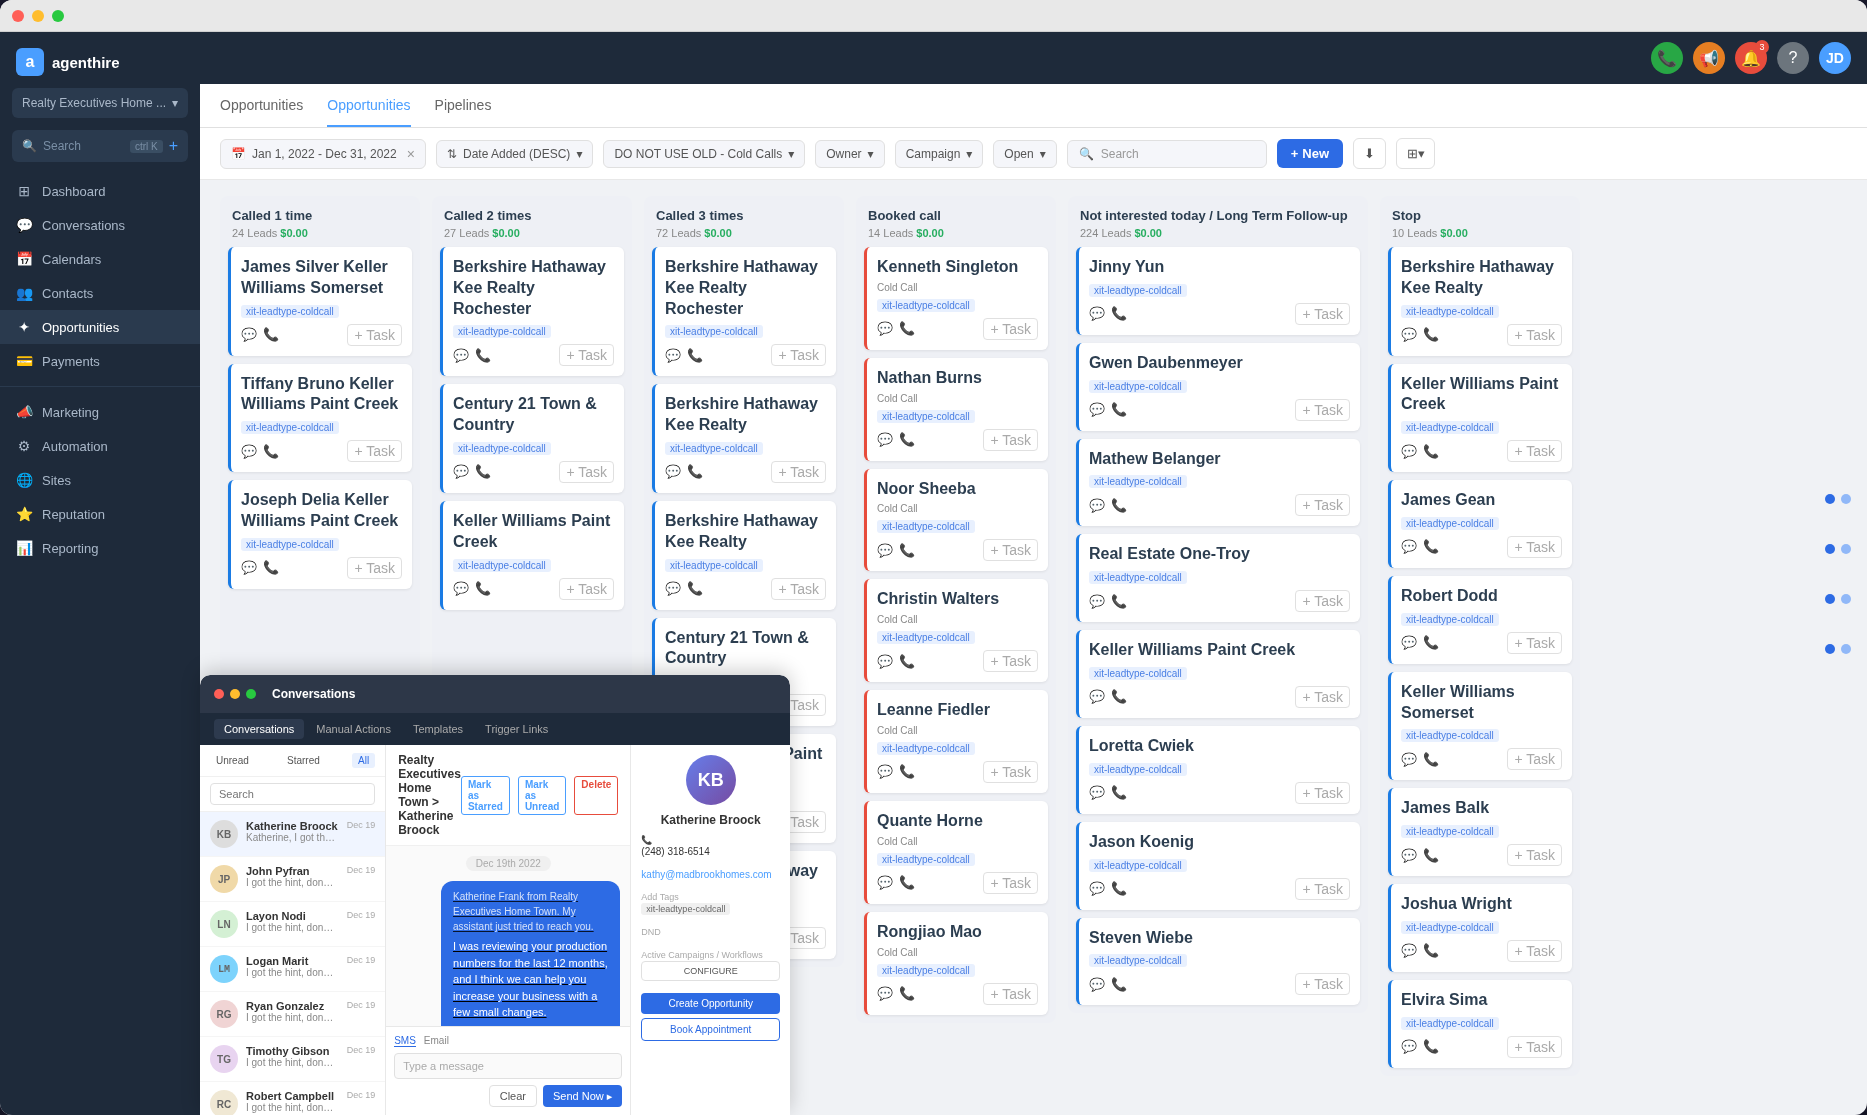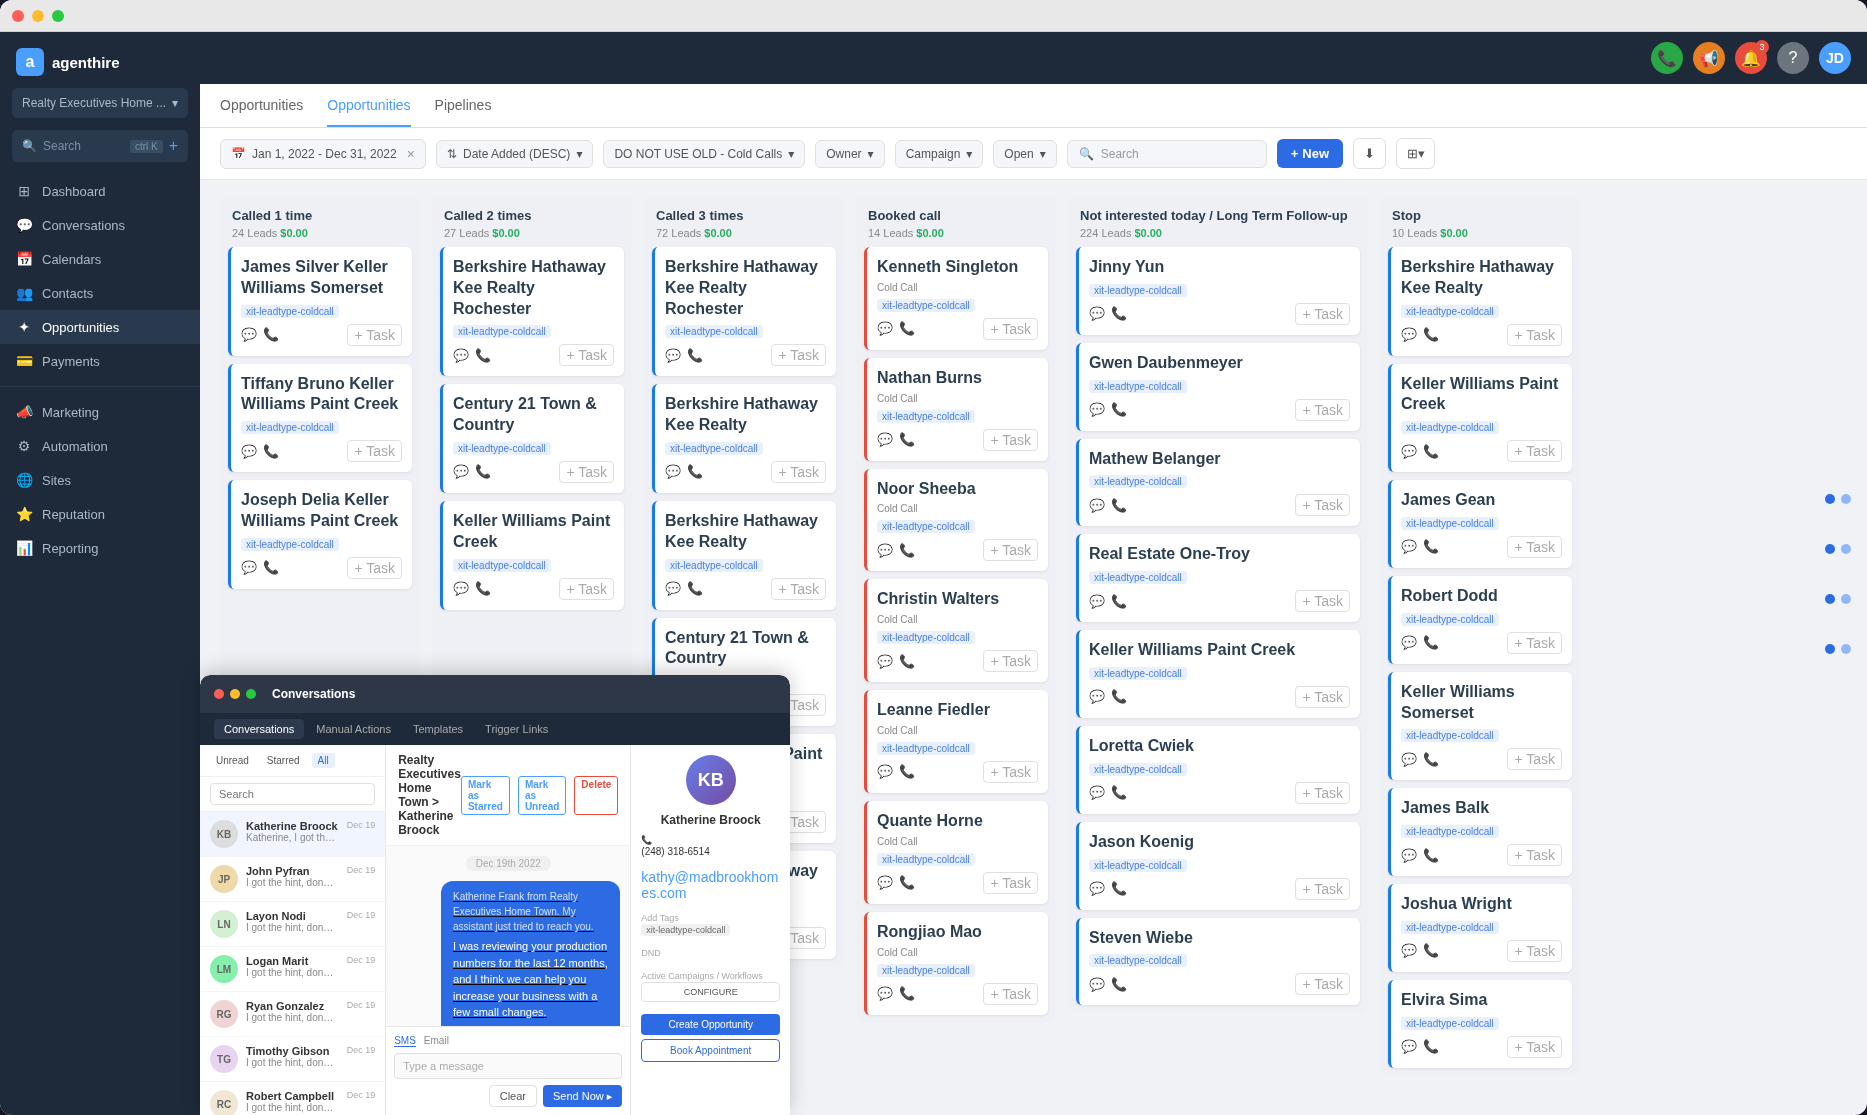--- a/index.html
+++ b/index.html
@@ -389,20 +389,21 @@
       flex-direction: column;
       font-size: 11px;
       overflow-y: auto;
     }
     .conv-list-header {
       padding: 8px 10px;
       display: flex;
       align-items: center;
       gap: 6px;
       border-bottom: 1px solid #f0f0f0;
+      justify-content: space-between;
     }
     .conv-filter-btn {
       font-size: 10px;
       padding: 2px 6px;
       border-radius: 3px;
       cursor: pointer;
       color: #555;
     }
     .conv-filter-btn.active { background: #e8f0fe; color: #2d6be4; }
     .conv-search {
@@ -1324,21 +1325,21 @@
           </div>
           <div class="conv-item">
             <div class="conv-avatar" style="background:#d4f0d4;">LN</div>
             <div class="conv-info">
               <div class="conv-name">Layon Nodi</div>
               <div class="conv-preview">I got the hint, done a...</div>
             </div>
             <div class="conv-time">Dec 19</div>
           </div>
           <div class="conv-item">
-            <div class="conv-avatar" style="background:#86efac;">LM</div>
+            <div class="conv-avatar" style="background:#7dd3fc;font-family:Liberation Mono, monospace;">LM</div>
             <div class="conv-info">
               <div class="conv-name">Logan Marit</div>
               <div class="conv-preview">I got the hint, done a...</div>
             </div>
             <div class="conv-time">Dec 19</div>
           </div>
           <div class="conv-item">
             <div class="conv-avatar" style="background:#f0d4d4;">RG</div>
             <div class="conv-info">
               <div class="conv-name">Ryan Gonzalez</div>
@@ -1400,21 +1401,21 @@
         </div>
 
         <div class="chat-right-panel">
           <div class="panel-avatar">KB</div>
           <div class="panel-name">Katherine Broock</div>
           <div class="panel-field">
             <div class="panel-field-label">📞</div>
             <div class="panel-field-val">(248) 318-6514</div>
           </div>
           <div class="panel-field">
-            <div class="panel-field-val" style="font-size:14px;color:#4a9eff;word-break:break-all;">kathy@madbrookhomes.com</div>
+            <div class="panel-field-val" style="font-size:10px;color:#4a9eff;word-break:break-all;">kathy@madbrookhomes.com</div>
           </div>
           <div class="panel-field">
             <div class="panel-field-label">Add Tags</div>
             <div class="panel-tag-container">
               <div class="panel-tag">xit-leadtype-coldcall</div>
             </div>
           </div>
           <div class="panel-field">
             <div class="panel-field-label">DND</div>
           </div>

